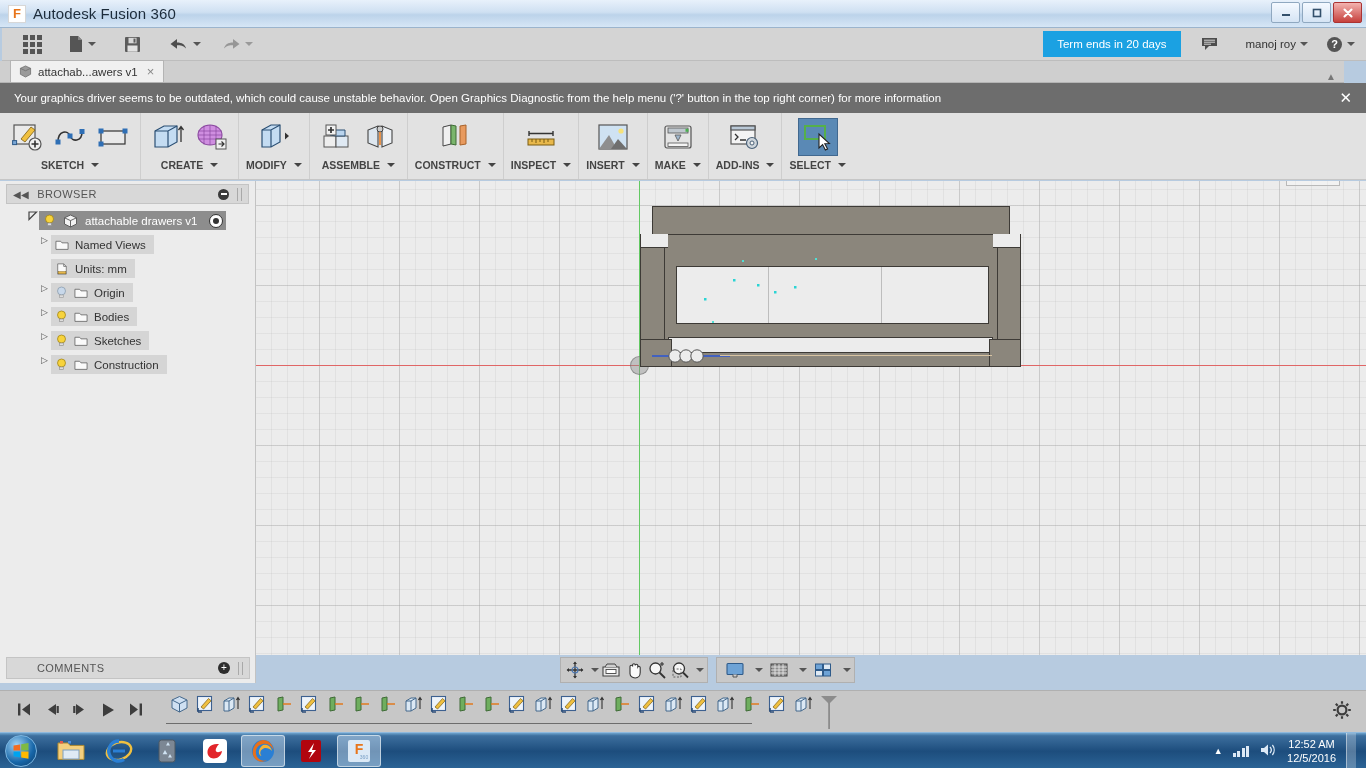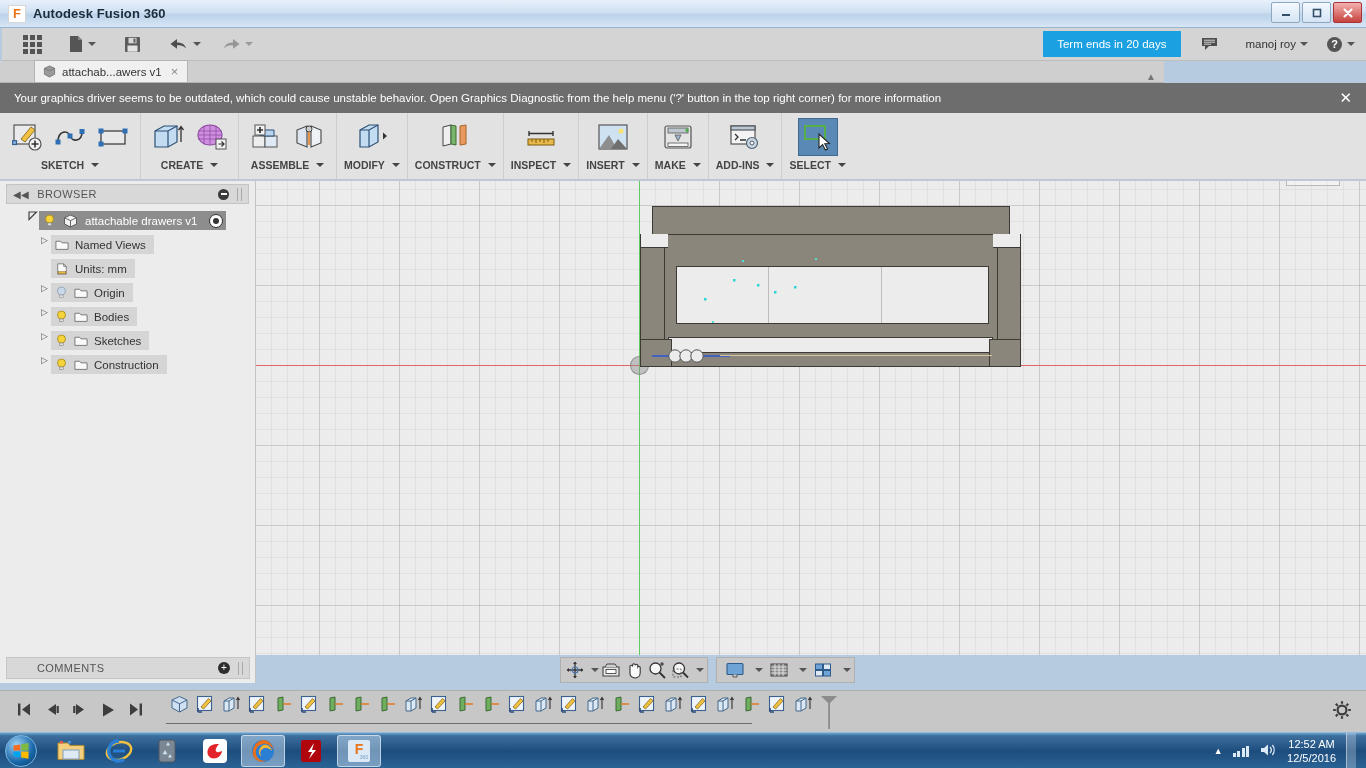--- a/index.html
+++ b/index.html
@@ -17,21 +17,21 @@
     background: linear-gradient(to bottom,#e8f1fb 0%,#cfe0f2 45%,#bcd3ea 55%,#d6e6f6 100%);
     border-bottom: 1px solid #9bb4cd;
     display:flex; align-items:center;
   }
   .tb-icon {
     width:18px; height:18px; margin-left:8px; margin-right:7px;
     background:#fff; border:1px solid #d7d7d7;
     display:flex; align-items:center; justify-content:center;
     font-size:13px; font-weight:bold; color:#e8751a; line-height:1;
   }
-  .tb-title { font-size:13px; color:#1c2b3a; letter-spacing:.1px;font-weight:bold; }
+  .tb-title { font-size:15px; color:#1c2b3a; letter-spacing:.1px; }
   .winbtns { position:absolute; right:4px; top:2px; display:flex; gap:2px; }
   .winbtn {
     width:29px; height:21px; border:1px solid #8fa8c0; border-radius:2px;
     background: linear-gradient(to bottom,#f4f9ff,#d5e4f4);
     display:flex;align-items:center;justify-content:center;
   }
   .winbtn.close { background: linear-gradient(to bottom,#f3b3b0,#c6413d); border-color:#a33; }
   .gm { display:block; }
 
   
@@ -45,22 +45,22 @@
   .tbitem { display:flex; align-items:center; height:33px; padding:0 5px; cursor:default; }
   .caret { width:0;height:0;border-left:4px solid transparent;border-right:4px solid transparent;border-top:4px solid #555; margin-left:4px; }
   .term-badge {
     background:#1ba1e2; color:#fff; font-size:11.5px; padding:6px 14px;
     margin-left:auto; height:26px; display:flex;align-items:center;
   }
   .user-name { font-size:11.5px; color:#333; }
 
   
   .tabstrip {
-    position:absolute; left:0; top:61px; width:1164px; height:22px;
-    background:#cfcfcf; border-bottom:1px solid #b4b4b4; display:flex; align-items:flex-end;padding-left:24px;
+    position:absolute; left:0; top:61px; width:1344px; height:22px;
+    background:#cfcfcf; border-bottom:1px solid #b4b4b4; display:flex; align-items:flex-end;
   }
   .doctab {
     height:22px; background:#f0f0f0; border:1px solid #b4b4b4; border-bottom:none;
     display:flex; align-items:center; padding:0 6px 0 8px; margin-left:10px; gap:6px;
     font-size:11.5px; color:#333;
   }
   .cube-ico { width:13px;height:13px; }
   .tab-close { color:#888; font-size:13px; padding:0 3px; }
   .tabstrip .collapse-arrow { margin-left:auto; margin-right:8px; color:#777; font-size:10px; }
 
@@ -360,54 +360,54 @@
     <div class="rlabel">
       <span>CREATE</span>
       <span class="caret"></span>
     </div>
   </div>
 
   <div class="rgroup">
     <div class="ricons">
       <div class="rbtn">
         <svg width="34" height="30" viewBox="0 0 34 30">
+          <path d="M5 8 L14 3 L23 3 L23 20 L14 25 L5 25 Z" fill="#c4dcf2" stroke="#2b4f73" stroke-width="1.2"></path>
+          <path d="M5 8 L14 8 L23 3 M14 8 L14 25" fill="none" stroke="#2b4f73" stroke-width="1.2"></path>
+          <path d="M24 14 h7 M28 10.5 L32 14 L28 17.5" fill="#333"></path>
+        </svg>
+      </div>
+    </div>
+    <div class="rlabel">
+      <span>MODIFY</span>
+      <span class="caret"></span>
+    </div>
+  </div>
+
+  <div class="rgroup">
+    <div class="ricons">
+      <div class="rbtn">
+        <svg width="34" height="30" viewBox="0 0 34 30">
           <rect x="4" y="14" width="12" height="11" fill="#eee" stroke="#555"></rect>
           <rect x="16" y="14" width="12" height="11" fill="#dfe9f3" stroke="#555"></rect>
           <path d="M10 13 L16 8 L25 8 L25 14 L16 14 Z" fill="#b9d4ee" stroke="#2b4f73"></path>
           <rect x="6" y="3" width="10" height="10" fill="#f1f1f1" stroke="#555"></rect>
           <path d="M11 5 v6 M8 8 h6" stroke="#333" stroke-width="1.7"></path>
         </svg>
       </div>
       <div class="rbtn">
         <svg width="34" height="30" viewBox="0 0 34 30">
           <path d="M15 4 L15 25 L5 21 L5 8 Z" fill="#dde6ee" stroke="#444" stroke-width="1.1"></path>
           <path d="M19 4 L19 25 L29 21 L29 8 Z" fill="#eef2f6" stroke="#444" stroke-width="1.1"></path>
           <circle cx="17" cy="7" r="3" fill="#ccc" stroke="#444"></circle>
           <path d="M17 10 v13" stroke="#e87f26" stroke-width="1.6"></path>
         </svg>
       </div>
     </div>
     <div class="rlabel">
       <span>ASSEMBLE</span>
-      <span class="caret"></span>
-    </div>
-  </div>
-
-  <div class="rgroup">
-    <div class="ricons">
-      <div class="rbtn">
-        <svg width="34" height="30" viewBox="0 0 34 30">
-          <path d="M5 8 L14 3 L23 3 L23 20 L14 25 L5 25 Z" fill="#c4dcf2" stroke="#2b4f73" stroke-width="1.2"></path>
-          <path d="M5 8 L14 8 L23 3 M14 8 L14 25" fill="none" stroke="#2b4f73" stroke-width="1.2"></path>
-          <path d="M24 14 h7 M28 10.5 L32 14 L28 17.5" fill="#333"></path>
-        </svg>
-      </div>
-    </div>
-    <div class="rlabel">
-      <span>MODIFY</span>
       <span class="caret"></span>
     </div>
   </div>
 
   <div class="rgroup">
     <div class="ricons">
       <div class="rbtn">
         <svg width="34" height="30" viewBox="0 0 34 30">
           <path d="M5 5 L13 3 L13 22 L5 24 Z" fill="#f0f0f0" stroke="#444" stroke-width="1"></path>
           <path d="M13 3 L18 4 L18 23 L13 22 Z" fill="#7ab56c" stroke="#3e6b36" stroke-width="1"></path>

